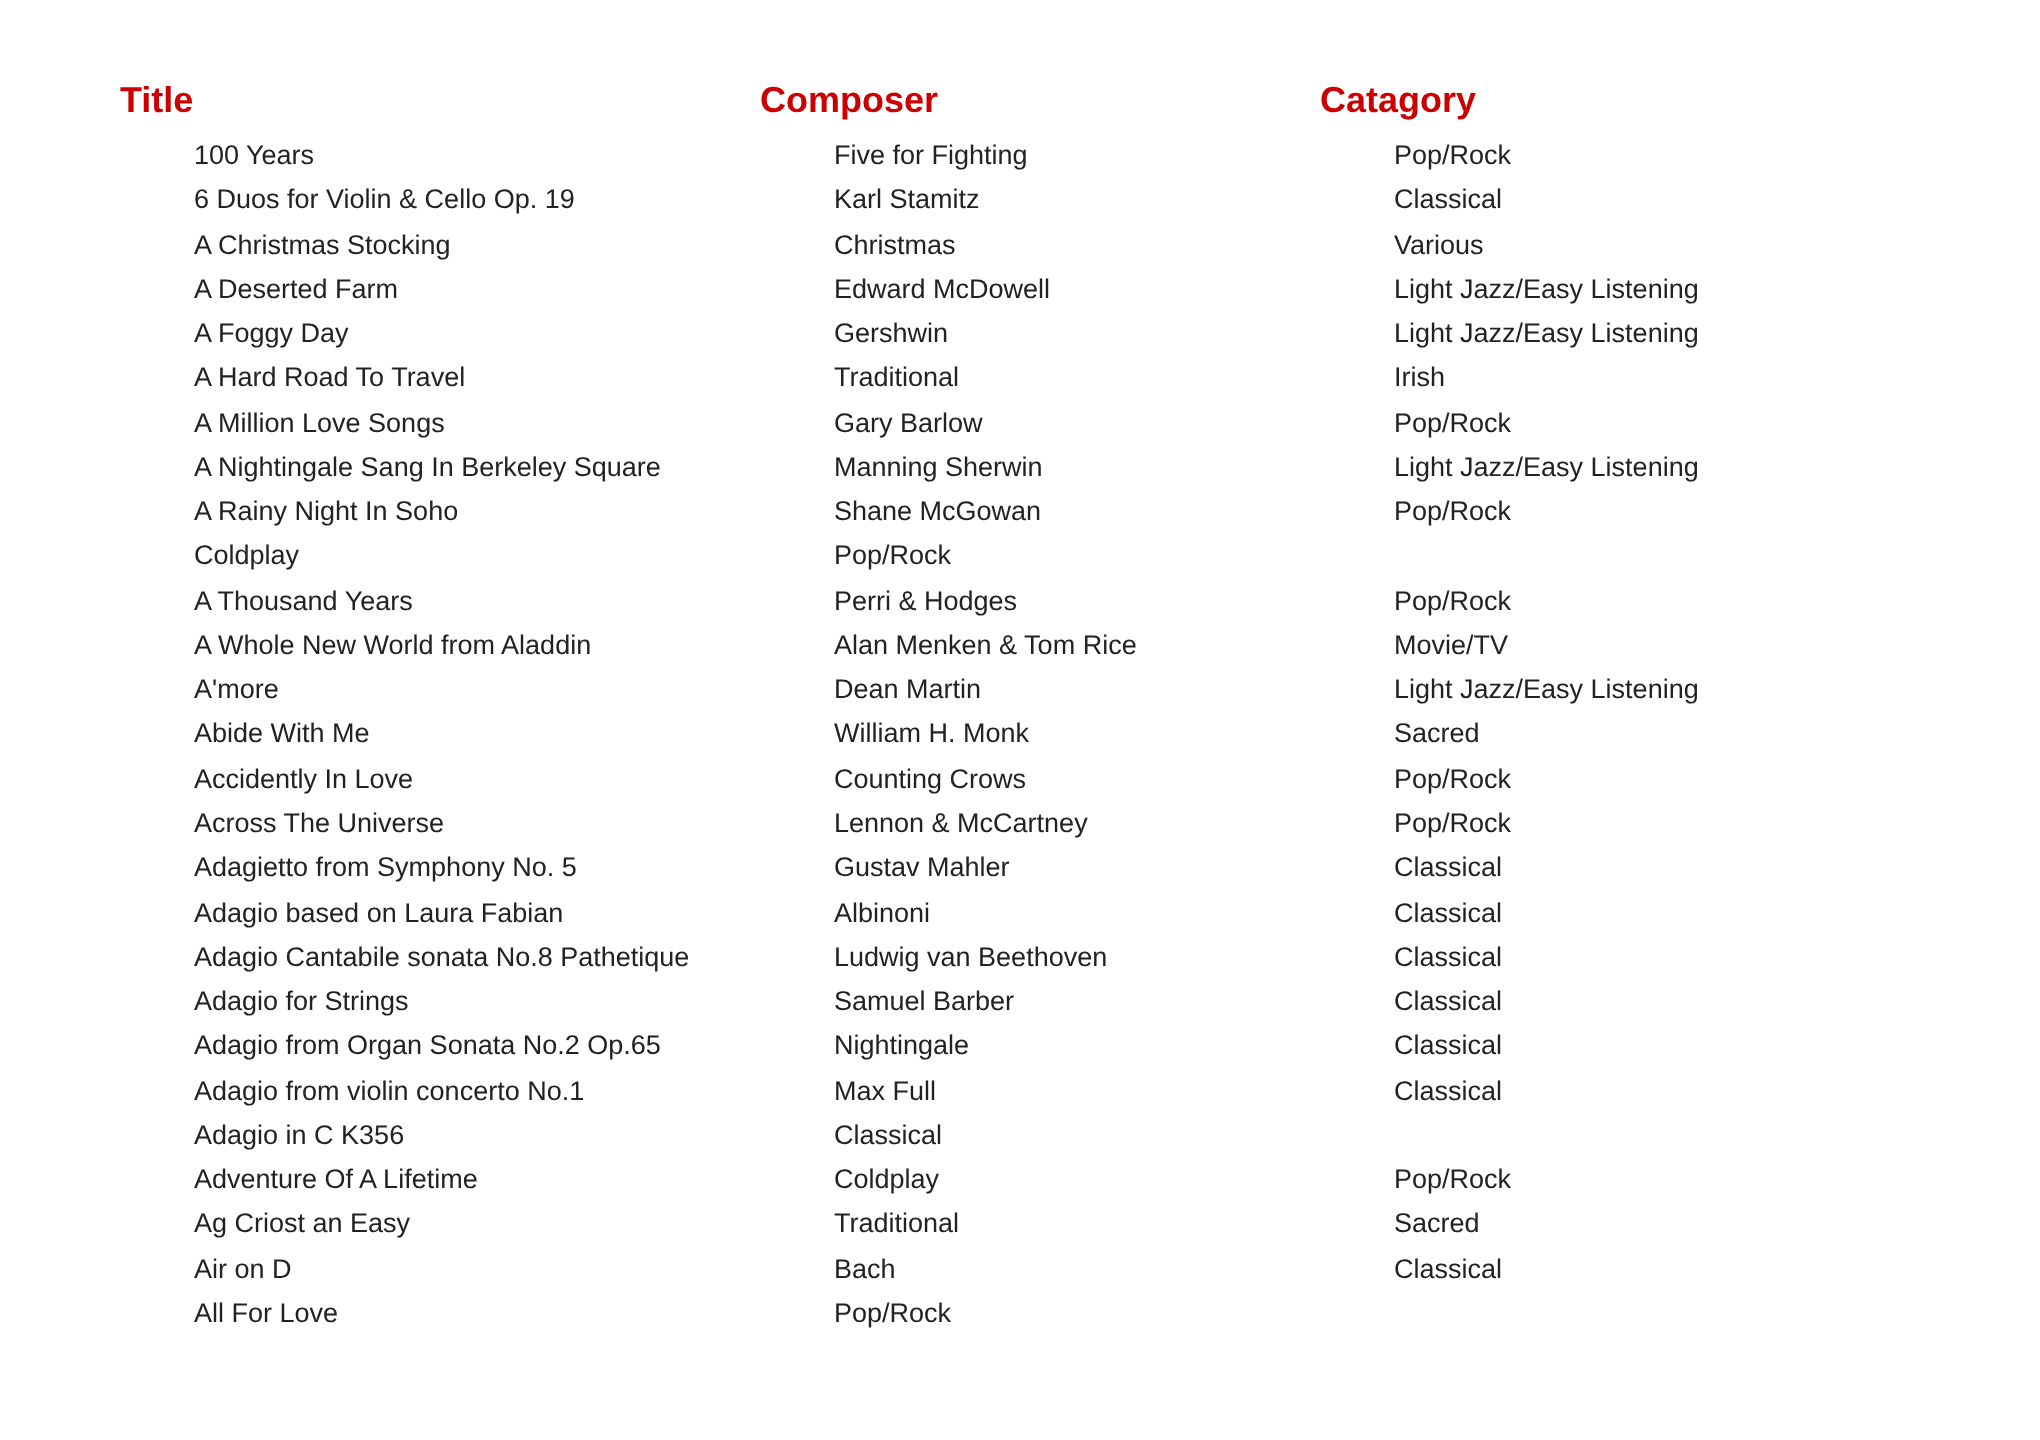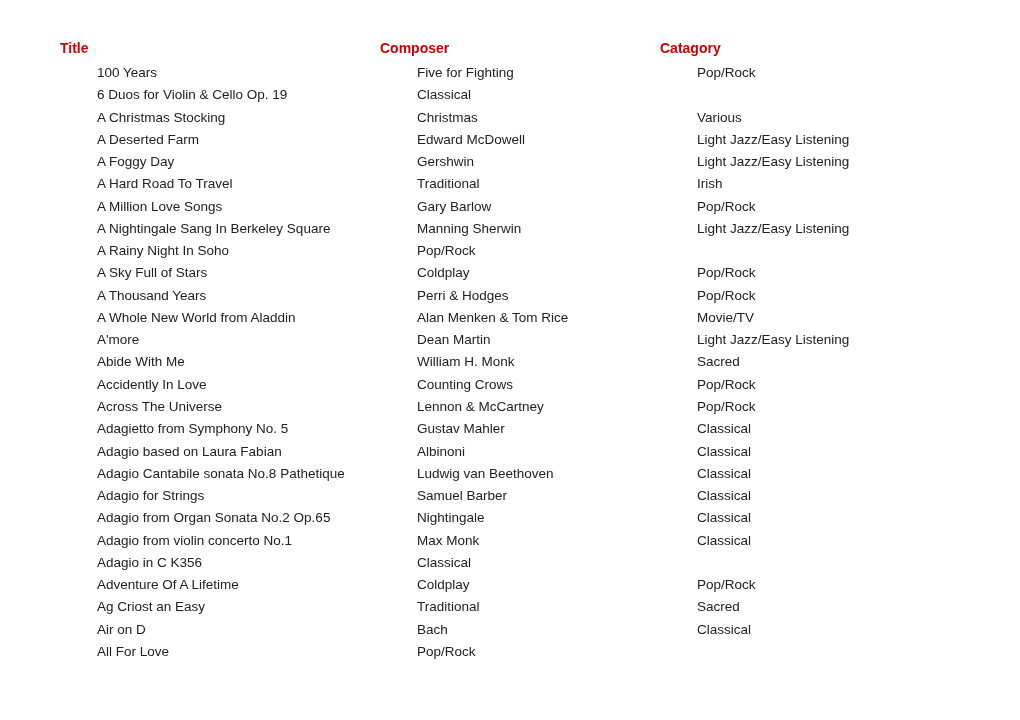--- a/index.html
+++ b/index.html
@@ -14,21 +14,21 @@
       width: 100%;
     }
     .header-row {
       display: grid;
       grid-template-columns: 320px 280px 250px;
       margin-bottom: 6px;
     }
     .header-cell {
       color: #cc0000;
       font-weight: bold;
-      font-size: 14px;
+      font-size: 18px;
     }
     .data-row {
       display: grid;
       grid-template-columns: 320px 280px 250px;
       line-height: 1.65;
       margin-left: 37px;
     }
     .cell {
       font-size: 13.5px;
       color: #222;
@@ -44,20 +44,21 @@
     <div class="header-cell">Catagory</div>
   </div>
   <div id="table-body">
       <div class="data-row">
         <div class="cell">100 Years</div>
         <div class="cell">Five for Fighting</div>
         <div class="cell">Pop/Rock</div>
       </div>
       <div class="data-row">
         <div class="cell">6 Duos for Violin &amp; Cello Op. 19</div>
+        <div class="cell">Karl Stamitz</div>
         <div class="cell">Classical</div>
       </div>
       <div class="data-row">
         <div class="cell">A Christmas Stocking</div>
         <div class="cell">Christmas</div>
         <div class="cell">Various</div>
       </div>
       <div class="data-row">
         <div class="cell">A Deserted Farm</div>
         <div class="cell">Edward McDowell</div>
@@ -78,24 +79,24 @@
         <div class="cell">Gary Barlow</div>
         <div class="cell">Pop/Rock</div>
       </div>
       <div class="data-row">
         <div class="cell">A Nightingale Sang In Berkeley Square</div>
         <div class="cell">Manning Sherwin</div>
         <div class="cell">Light Jazz/Easy Listening</div>
       </div>
       <div class="data-row">
         <div class="cell">A Rainy Night In Soho</div>
+        <div class="cell">Shane McGowan</div>
         <div class="cell">Pop/Rock</div>
       </div>
       <div class="data-row">
-        <div class="cell">A Sky Full of Stars</div>
         <div class="cell">Coldplay</div>
         <div class="cell">Pop/Rock</div>
       </div>
       <div class="data-row">
         <div class="cell">A Thousand Years</div>
         <div class="cell">Perri &amp; Hodges</div>
         <div class="cell">Pop/Rock</div>
       </div>
       <div class="data-row">
         <div class="cell">A Whole New World from Aladdin</div>
@@ -142,21 +143,21 @@
         <div class="cell">Samuel Barber</div>
         <div class="cell">Classical</div>
       </div>
       <div class="data-row">
         <div class="cell">Adagio from Organ Sonata No.2 Op.65</div>
         <div class="cell">Nightingale</div>
         <div class="cell">Classical</div>
       </div>
       <div class="data-row">
         <div class="cell">Adagio from violin concerto No.1</div>
-        <div class="cell">Max Monk</div>
+        <div class="cell">Max Full</div>
         <div class="cell">Classical</div>
       </div>
       <div class="data-row">
         <div class="cell">Adagio in C K356</div>
         <div class="cell">Classical</div>
       </div>
       <div class="data-row">
         <div class="cell">Adventure Of A Lifetime</div>
         <div class="cell">Coldplay</div>
         <div class="cell">Pop/Rock</div>

